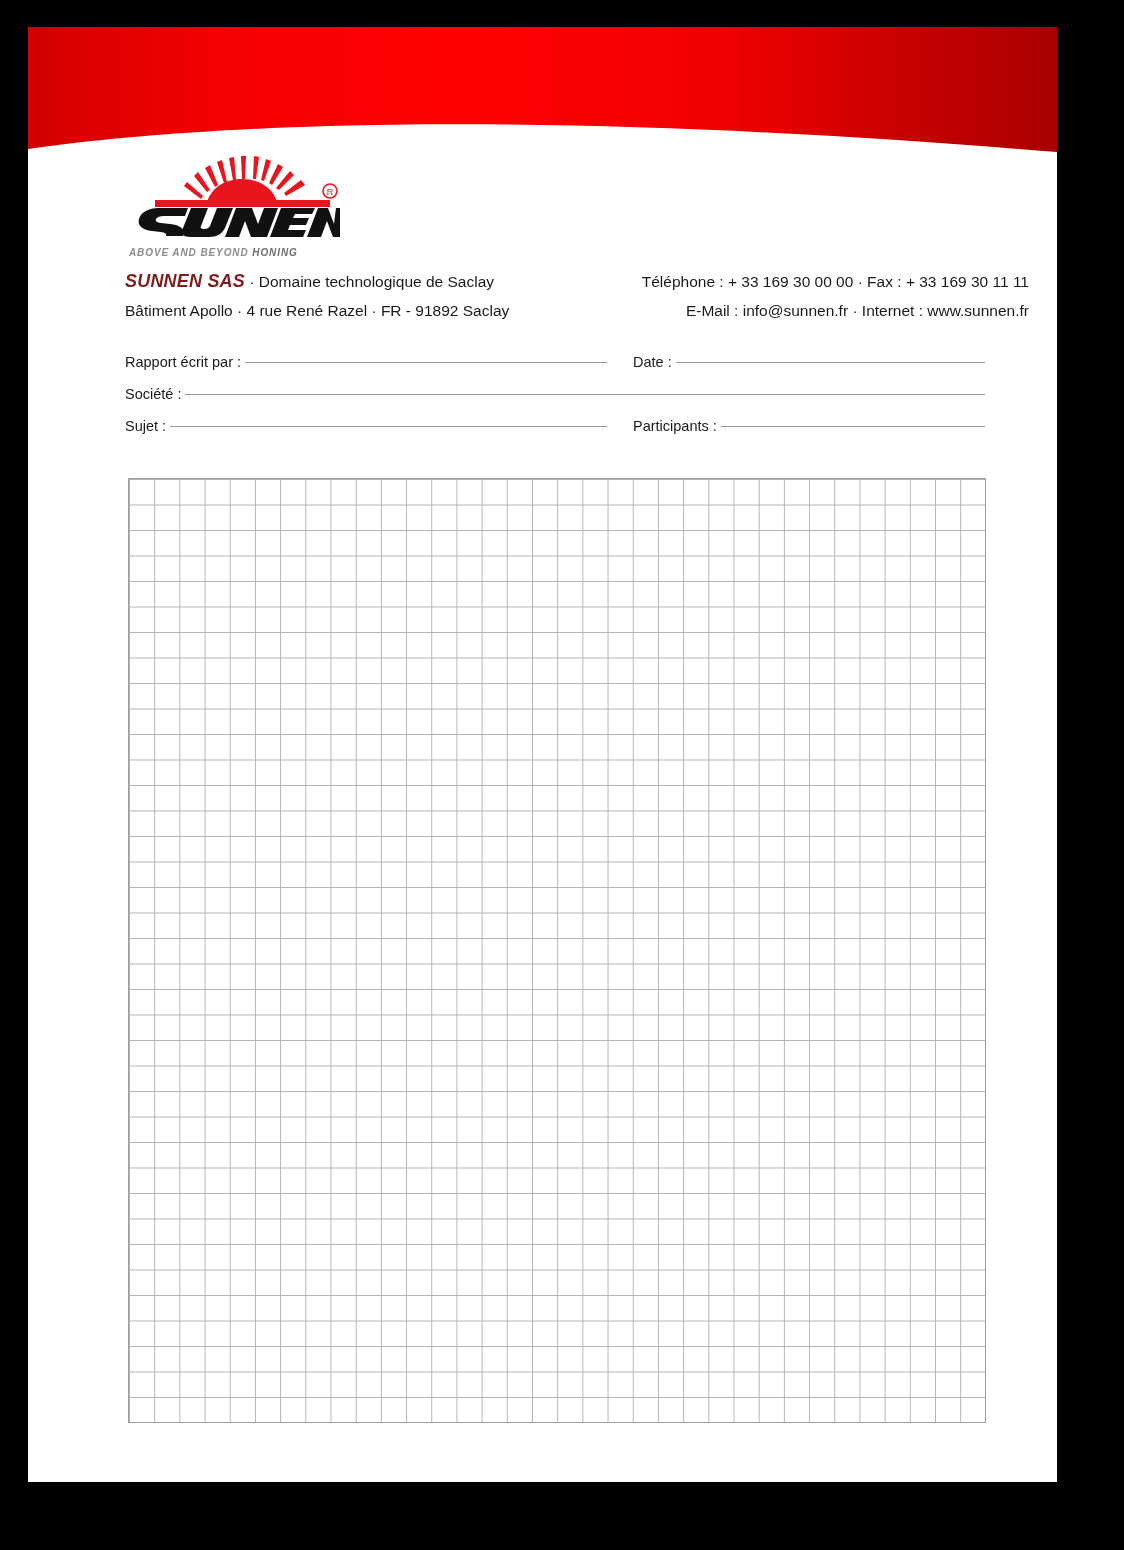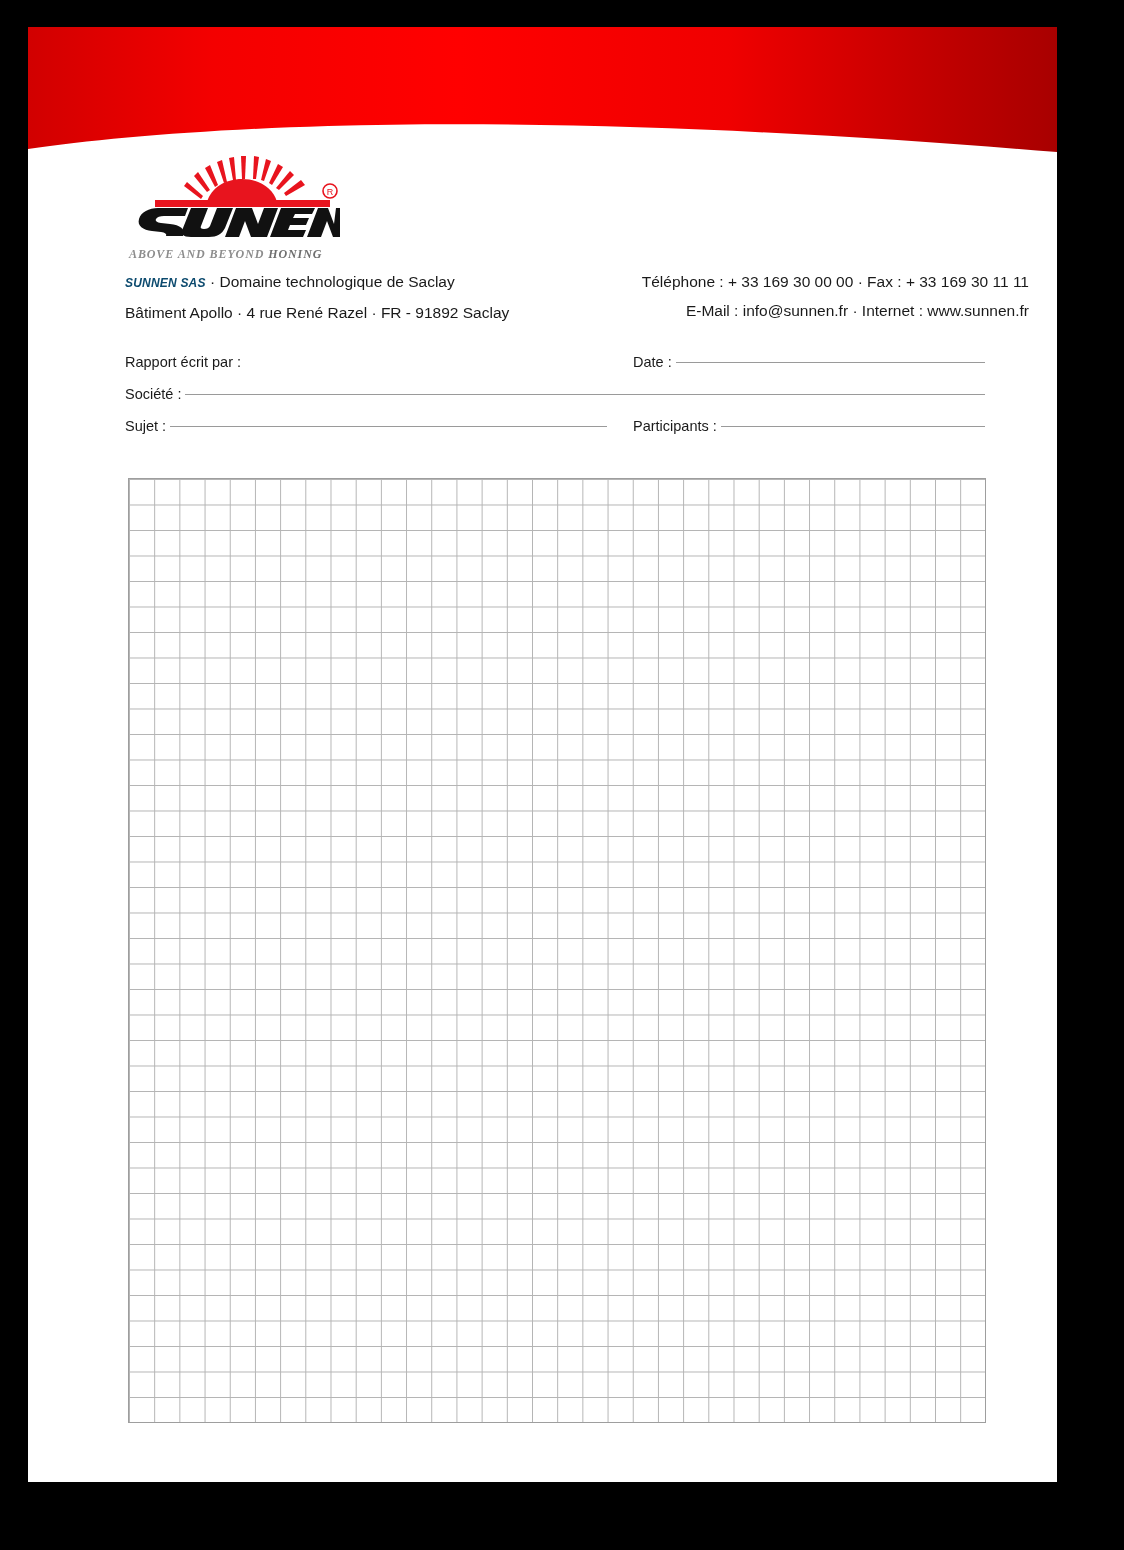--- a/index.html
+++ b/index.html
@@ -49,22 +49,22 @@
     width: 240px;
     height: 125px;
   }
   .logo-mark { position: relative; width: 215px; height: 90px; }
   .logo-mark svg { display: block; width: 215px; height: 90px; }
 
   .logo-tagline {
     position: absolute;
     left: 4px;
     top: 99px;
-    font-family: Liberation Serif, serif;
-    font-size: 12px;
+    font-family: Liberation Sans, sans-serif;
+    font-size: 10px;
     font-style: italic;
     font-weight: bold;
     letter-spacing: 0.9px;
     color: #8d8d8d;
     white-space: nowrap;
   }
   .logo-tagline .strong { color: #6f6f6f; font-weight: bold; }
 
   
   .addr-left {
@@ -81,24 +81,24 @@
     text-align: right;
   }
   .addr-line {
     font-family: "Liberation Sans", sans-serif;
     font-size: 15.5px;
     color: #1a1a1a;
     line-height: 29px;
     white-space: nowrap;
   }
   .brandname {
-    color: #0c4a6e;
+    color: #7f1d1d;
     font-weight: bold;
     font-style: italic;
-    font-size: 12px;
+    font-size: 18px;
     letter-spacing: 0.2px;
   }
 
   
   .form-area {
     position: absolute;
     left: 97px;
     top: 325px;
     width: 860px;
     height: 120px;
@@ -117,21 +117,21 @@
     padding-right: 4px;
   }
   .field .rule {
     flex: 1 1 auto;
     height: 1px;
     background: #9a9a9a;
     position: relative;
     top: -4px;
   }
 
-  .f-rapport      { left: 0px;   top: 2px;  width: 482px; flex-direction: column; }
+  .f-rapport      { left: 0px;   top: 2px;  width: 482px; }
   .f-date         { left: 508px; top: 2px;  width: 352px; text-align: right; }
   .f-societe      { left: 0px;   top: 34px; width: 860px; text-align: center; }
   .f-sujet        { left: 0px;   top: 66px; width: 482px; }
   .f-participants { left: 508px; top: 66px; width: 352px; }
 
   
   .grid {
     position: absolute;
     left: 100px;
     top: 451px;

